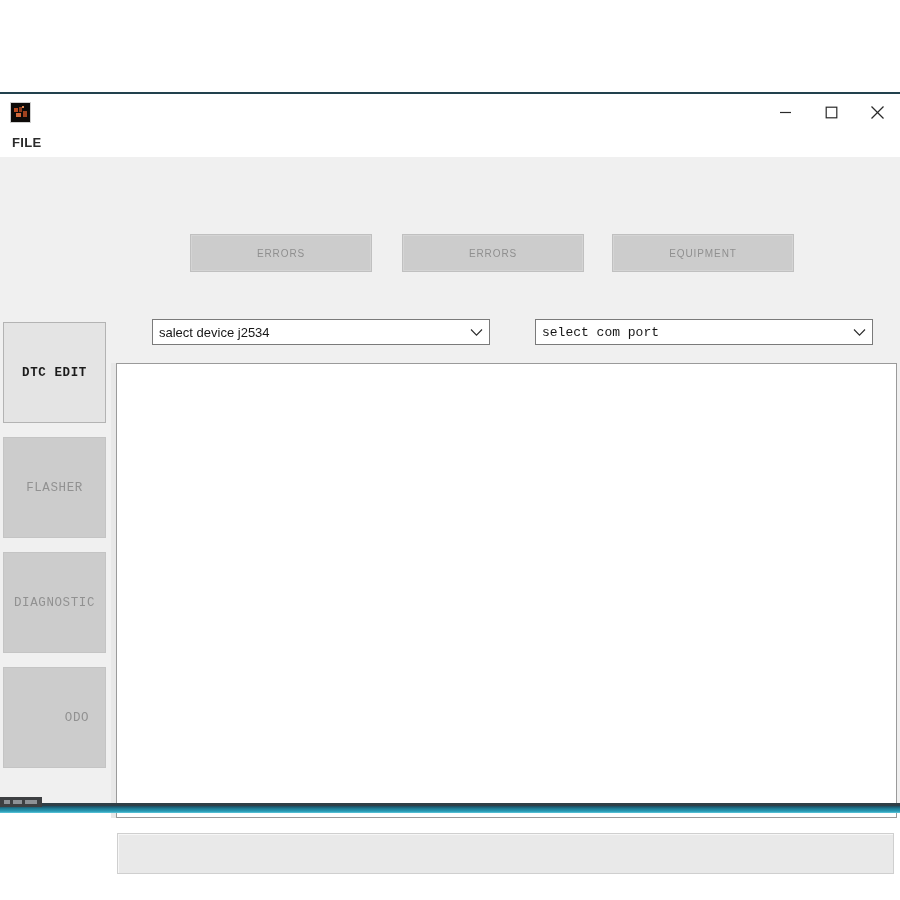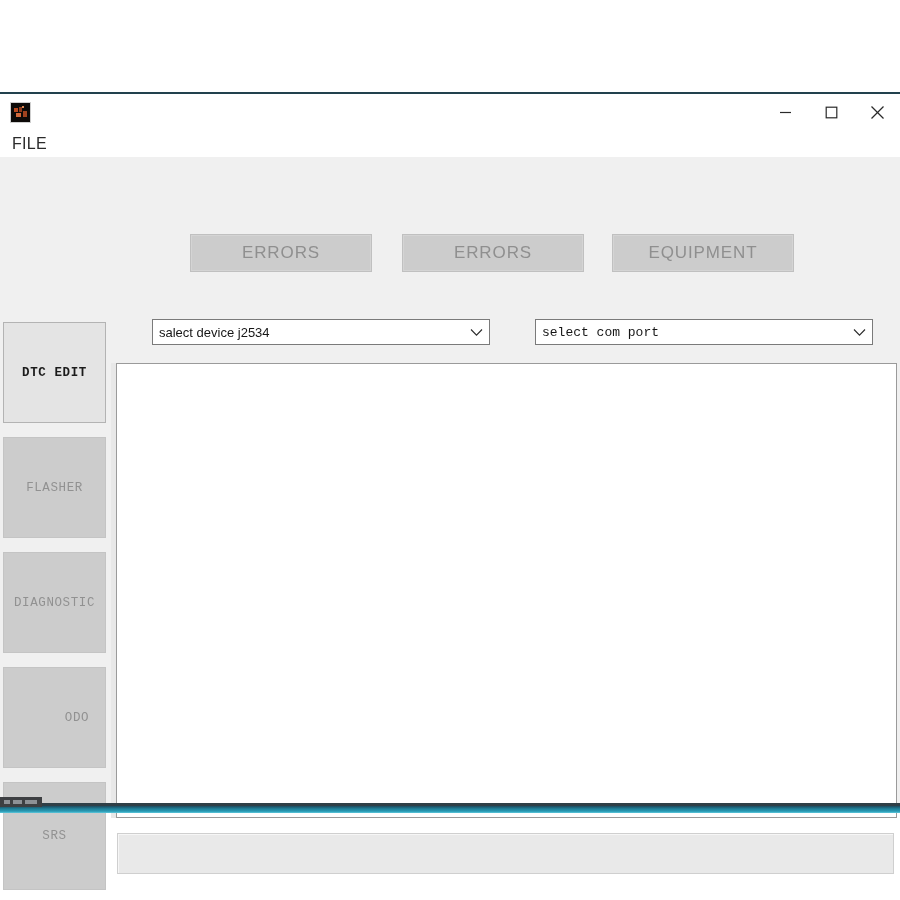--- a/index.html
+++ b/index.html
@@ -95,22 +95,22 @@
     left: 0;
     top: 37px;
     width: 900px;
     height: 26px;
     background: #ffffff;
   }
   .menu-item {
     position: absolute;
     left: 8px;
     top: 2px;
-    font-size: 16px;
-    font-weight: normal;
+    font-size: 13px;
+    font-weight: bold;
     color: #2b2b2b;
     letter-spacing: 0.3px;
     padding: 2px 4px;
     cursor: default;
   }
 
   
   .client {
     position: absolute;
     left: 0;
@@ -122,21 +122,21 @@
 
   
   .topbtn {
     position: absolute;
     top: 77px;
     height: 38px;
     background: #cccccc;
     border: 1px solid #c0c0c0;
     box-shadow: inset 0 0 0 1px #d4d4d4;
     color: #8f8f8f;
-    font-size: 17px;
+    font-size: 10px;
     letter-spacing: 0.9px;
     display: flex;
     align-items: center;
     justify-content: center;
     box-sizing: border-box;
     cursor: default;
     font-family: "Liberation Sans", sans-serif;
   }
   .topbtn.b1 { left: 190px; width: 182px; }
   .topbtn.b2 { left: 402px; width: 182px; }
@@ -341,21 +341,20 @@
           <svg width="13" height="9" viewBox="0 0 13 9" aria-hidden="true">
             <polyline points="1,1.5 6.5,7.2 12,1.5" fill="none" stroke="#2b2b2b" stroke-width="1.1"></polyline>
           </svg>
         </span>
       </div>
 
       <div class="sidebtn s0 active">DTC EDIT</div>
       <div class="sidebtn s1 inactive">FLASHER</div>
       <div class="sidebtn s2 inactive">DIAGNOSTIC</div>
       <div class="sidebtn s3 inactive">ODO</div>
-      <div class="sidebtn s4 inactive">SRS</div>
 
       <div class="content-left-rail"></div>
       <div class="content-panel"></div>
 
       <div class="status-panel"></div>
 
     </div>
   </div>
 
   <div class="bottom-strip-shadow"></div>

